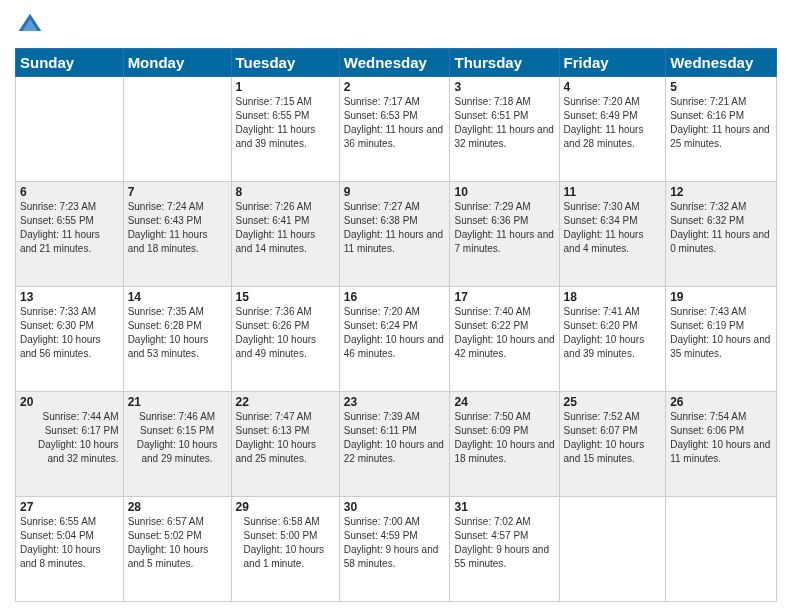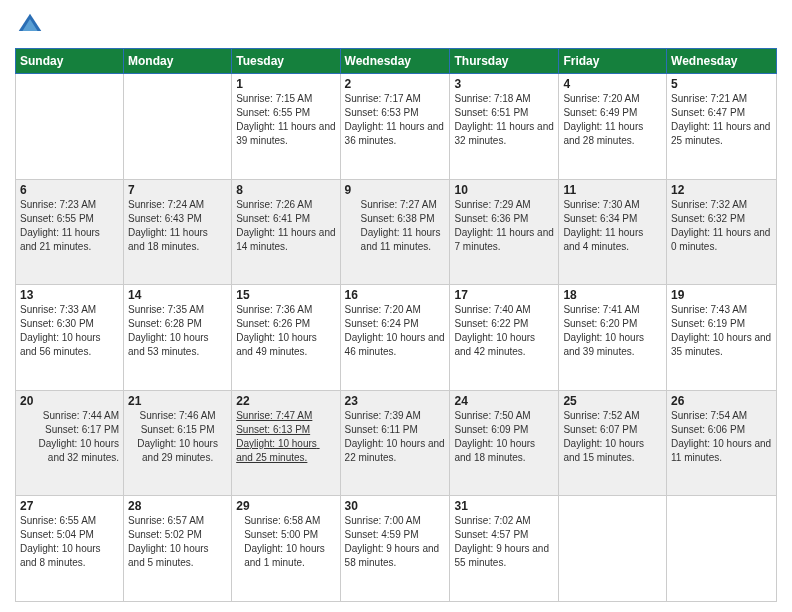--- a/index.html
+++ b/index.html
@@ -59,25 +59,25 @@
       font-size: 14px;
       color: #555;
     }
     .calendar {
       width: 100%;
       border-collapse: collapse;
       flex: 1;
       font-size: 10.5px;
     }
     .calendar th {
-      background-color: #15803d;
+      background-color: #0369a1;
       color: #fff;
       padding: 5px 4px;
       text-align: left;
-      font-size: 12px;
+      font-size: 15px;
       font-weight: bold;
       border: 1px solid #2a6eb5;
     }
     .calendar td {
       border: 1px solid #ccc;
       vertical-align: top;
       padding: 3px 4px;
       width: 113px;
       height: 80px;
       background: #fff;
@@ -171,21 +171,21 @@
           </td>
           <td>
             <span class="day-num">4</span>
             <div class="day-info" style="white-space: pre-wrap;">Sunrise: 7:20 AM
 Sunset: 6:49 PM
 Daylight: 11 hours and 28 minutes.</div>
           </td>
           <td>
             <span class="day-num">5</span>
             <div class="day-info" style="white-space: pre-wrap;">Sunrise: 7:21 AM
-Sunset: 6:47 PM
+Sunset: 6:16 PM
 Daylight: 11 hours and 25 minutes.</div>
           </td>
         </tr>
         <tr>
           <td>
             <span class="day-num">6</span>
             <div class="day-info" style="white-space: pre-wrap;">Sunrise: 7:23 AM
 Sunset: 6:55 PM
 Daylight: 11 hours and 21 minutes.</div>
           </td>
@@ -196,21 +196,21 @@
 Daylight: 11 hours and 18 minutes.</div>
           </td>
           <td>
             <span class="day-num">8</span>
             <div class="day-info" style="white-space: pre-wrap;">Sunrise: 7:26 AM
 Sunset: 6:41 PM
 Daylight: 11 hours and 14 minutes.</div>
           </td>
           <td>
             <span class="day-num">9</span>
-            <div class="day-info" style="white-space: pre-wrap; margin-left: 16px;">Sunrise: 7:27 AM
+            <div class="day-info" style="white-space: pre-wrap;">Sunrise: 7:27 AM
 Sunset: 6:38 PM
 Daylight: 11 hours and 11 minutes.</div>
           </td>
           <td>
             <span class="day-num">10</span>
             <div class="day-info" style="white-space: pre-wrap;">Sunrise: 7:29 AM
 Sunset: 6:36 PM
 Daylight: 11 hours and 7 minutes.</div>
           </td>
           <td>
@@ -278,21 +278,21 @@
 Daylight: 10 hours and 32 minutes.</div>
           </td>
           <td>
             <span class="day-num">21</span>
             <div class="day-info" style="white-space: pre-wrap; text-align: center;">Sunrise: 7:46 AM
 Sunset: 6:15 PM
 Daylight: 10 hours and 29 minutes.</div>
           </td>
           <td>
             <span class="day-num">22</span>
-            <div class="day-info" style="white-space: pre-wrap; text-decoration: underline;">Sunrise: 7:47 AM
+            <div class="day-info" style="white-space: pre-wrap;">Sunrise: 7:47 AM
 Sunset: 6:13 PM
 Daylight: 10 hours and 25 minutes.</div>
           </td>
           <td>
             <span class="day-num">23</span>
             <div class="day-info" style="white-space: pre-wrap;">Sunrise: 7:39 AM
 Sunset: 6:11 PM
 Daylight: 10 hours and 22 minutes.</div>
           </td>
           <td>

